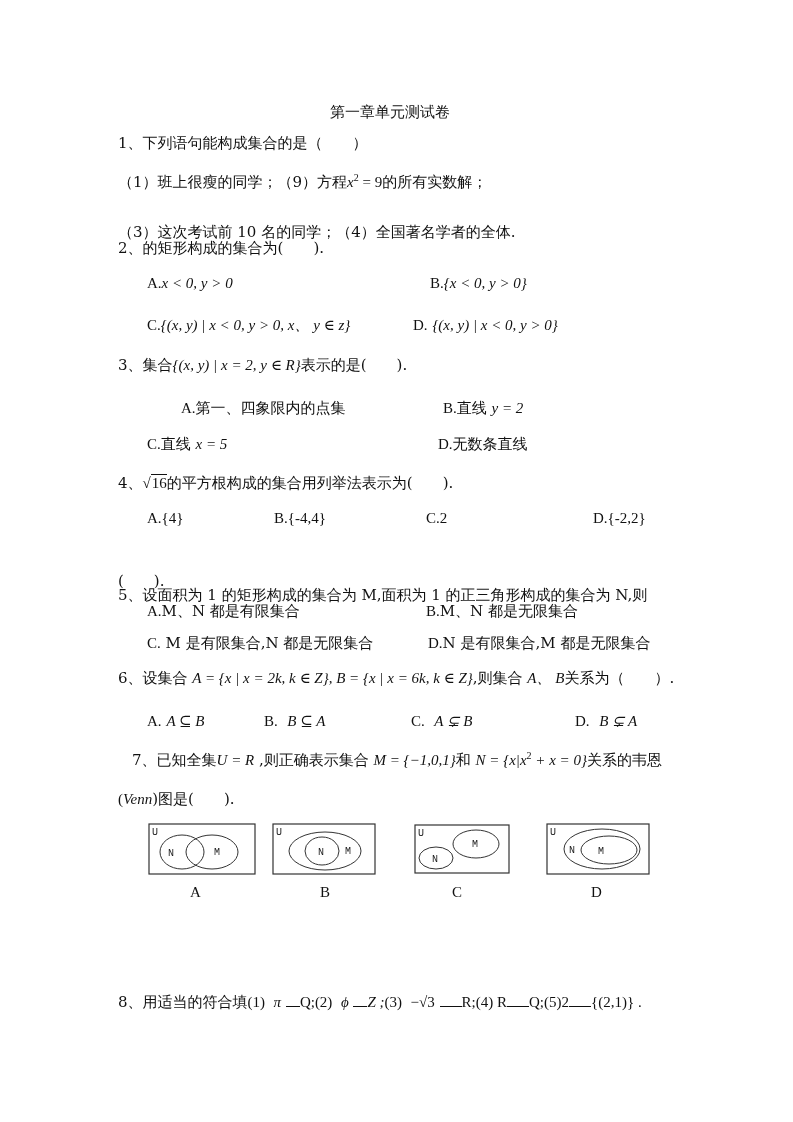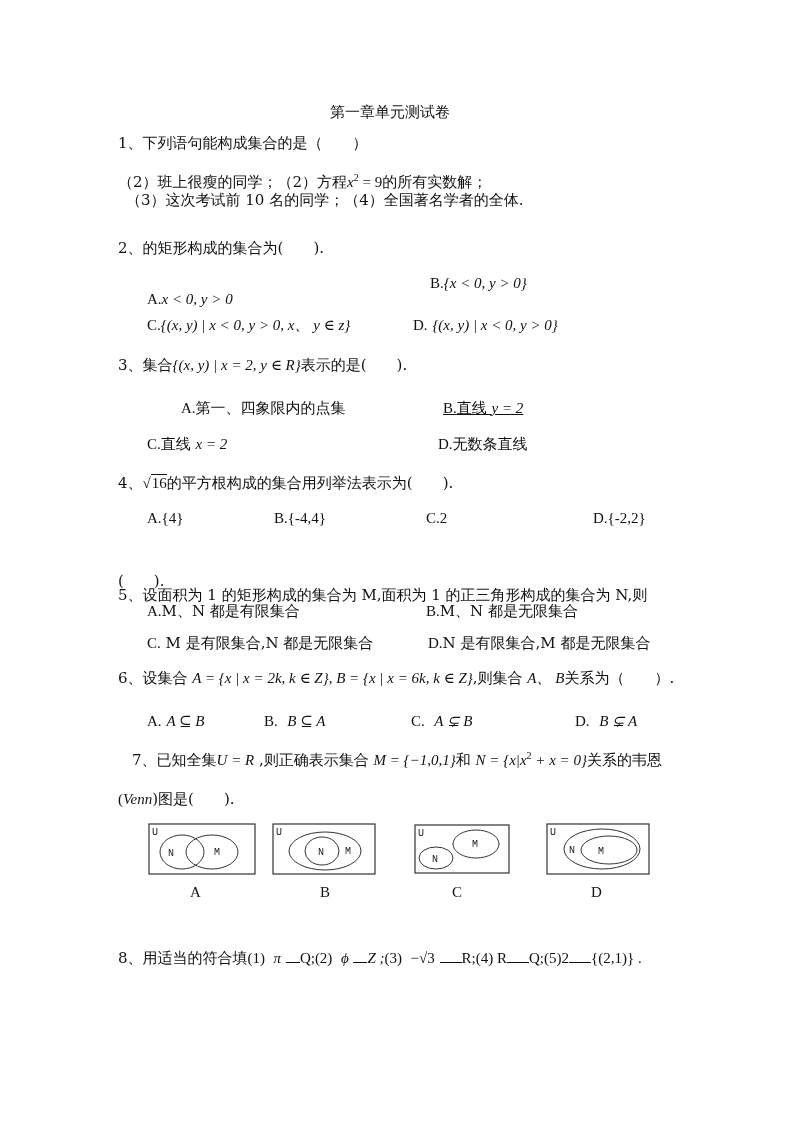--- a/index.html
+++ b/index.html
@@ -22,51 +22,51 @@
 </style>
 </head>
 <body>
 
 <div class="abs title">第一章单元测试卷</div>
 
 <div class="abs" style="left:118px; top:133px;">
   <span>1、</span><span>下列语句能构成集合的是（　　）</span>
 </div>
 <div class="abs" style="left:118px; top:172px;">
-  <span>（2）班上很瘦的同学；（2）方程</span><span class="m">x</span><sup class="r">2</sup><span class="r"> = 9</span><span>的所有实数解；</span>
+  <span>（1）班上很瘦的同学；（9）方程</span><span class="m">x</span><sup class="r">2</sup><span class="r"> = 9</span><span>的所有实数解；</span>
 </div>
-<div class="abs" style="left:118px; top:190px;margin-left:8px;">（3）这次考试前 10 名的同学；（4）全国著名学者的全体.</div>
+<div class="abs" style="left:118px; top:222px;">（3）这次考试前 10 名的同学；（4）全国著名学者的全体.</div>
 
 <div class="abs" style="left:118px; top:238px;">
   <span>2、</span><span>的矩形构成的集合为(　　).</span>
 </div>
-<div class="abs" style="left:147px; top:273px;margin-top:16px;">
+<div class="abs" style="left:147px; top:273px;">
   <span class="r">A.</span><span class="m">x &lt; 0, y &gt; 0</span>
 </div>
 <div class="abs" style="left:430px; top:273px;">
   <span class="r">B.</span><span class="m">{x &lt; 0, y &gt; 0}</span>
 </div>
 <div class="abs" style="left:147px; top:315px;">
   <span class="r">C.</span><span class="m">{(x, y) | x &lt; 0, y &gt; 0, x、 y ∈ z}</span>
 </div>
 <div class="abs" style="left:413px; top:315px;">
   <span class="r">D.</span>&nbsp;<span class="m">{(x, y) | x &lt; 0, y &gt; 0}</span>
 </div>
 
 <div class="abs" style="left:118px; top:355px;">
   <span>3、</span><span>集合</span><span class="m">{(x, y) | x = 2, y ∈ R}</span><span>表示的是(　　).</span>
 </div>
 <div class="abs" style="left:147px; top:398px;margin-left:34px;">
   <span class="r">A.</span><span>第一、四象限内的点集</span>
 </div>
-<div class="abs" style="left:443px; top:398px;text-decoration:underline;">
+<div class="abs" style="left:443px; top:398px;">
   <span class="r">B.</span><span>直线 </span><span class="m">y = 2</span>
 </div>
 <div class="abs" style="left:147px; top:434px;">
-  <span class="r">C.</span><span>直线 </span><span class="m">x = 2</span>
+  <span class="r">C.</span><span>直线 </span><span class="m">x = 5</span>
 </div>
 <div class="abs" style="left:438px; top:434px;">
   <span class="r">D.</span><span>无数条直线</span>
 </div>
 
 <div class="abs" style="left:118px; top:473px;">
   <span>4、</span><span class="r">√</span><span class="r sqrt">16</span><span>的平方根构成的集合用列举法表示为(　　).</span>
 </div>
 <div class="abs r" style="left:147px; top:508px;">
   <span>A.</span><span>{4}</span>
@@ -162,15 +162,15 @@
     <rect x="1" y="1" width="102" height="50" fill="#fff" stroke="#333" stroke-width="1.2"></rect>
     <text x="4" y="12" font-size="10" font-family="Liberation Mono, monospace" fill="#222">U</text>
     <ellipse cx="56" cy="26" rx="38" ry="20" fill="none" stroke="#333" stroke-width="1"></ellipse>
     <ellipse cx="63" cy="27" rx="28" ry="14" fill="none" stroke="#333" stroke-width="1"></ellipse>
     <text x="23" y="30" font-size="10" font-family="Liberation Mono, monospace" fill="#222">N</text>
     <text x="52" y="31" font-size="10" font-family="Liberation Mono, monospace" fill="#222">M</text>
   </svg>
 </div>
 <div class="venn-label abs" style="left:591px; top:882px;">D</div>
 
-<div class="abs" style="left:118px; top:948px;">
+<div class="abs" style="left:118px; top:992px;">
   <span>8、</span><span>用适当的符合填</span><span class="r">(1) </span>&nbsp;<span class="m">π</span>&nbsp;<span class="blank" style="width:14px;"></span><span class="r">Q;</span><span class="r">(2) </span>&nbsp;<span class="m">ϕ</span>&nbsp;<span class="blank" style="width:14px;"></span><span class="m">Z ;</span><span class="r">(3) </span>&nbsp;<span class="r">−√3</span>&nbsp;<span class="blank" style="width:22px;"></span><span class="r">R;</span><span class="r">(4) </span><span class="r">R</span><span class="blank" style="width:22px;"></span><span class="r">Q;</span><span class="r">(5)</span><span class="r">2</span><span class="blank" style="width:22px;"></span><span class="r">{(2,1)} .</span>
 </div>
 
 </body></html>

